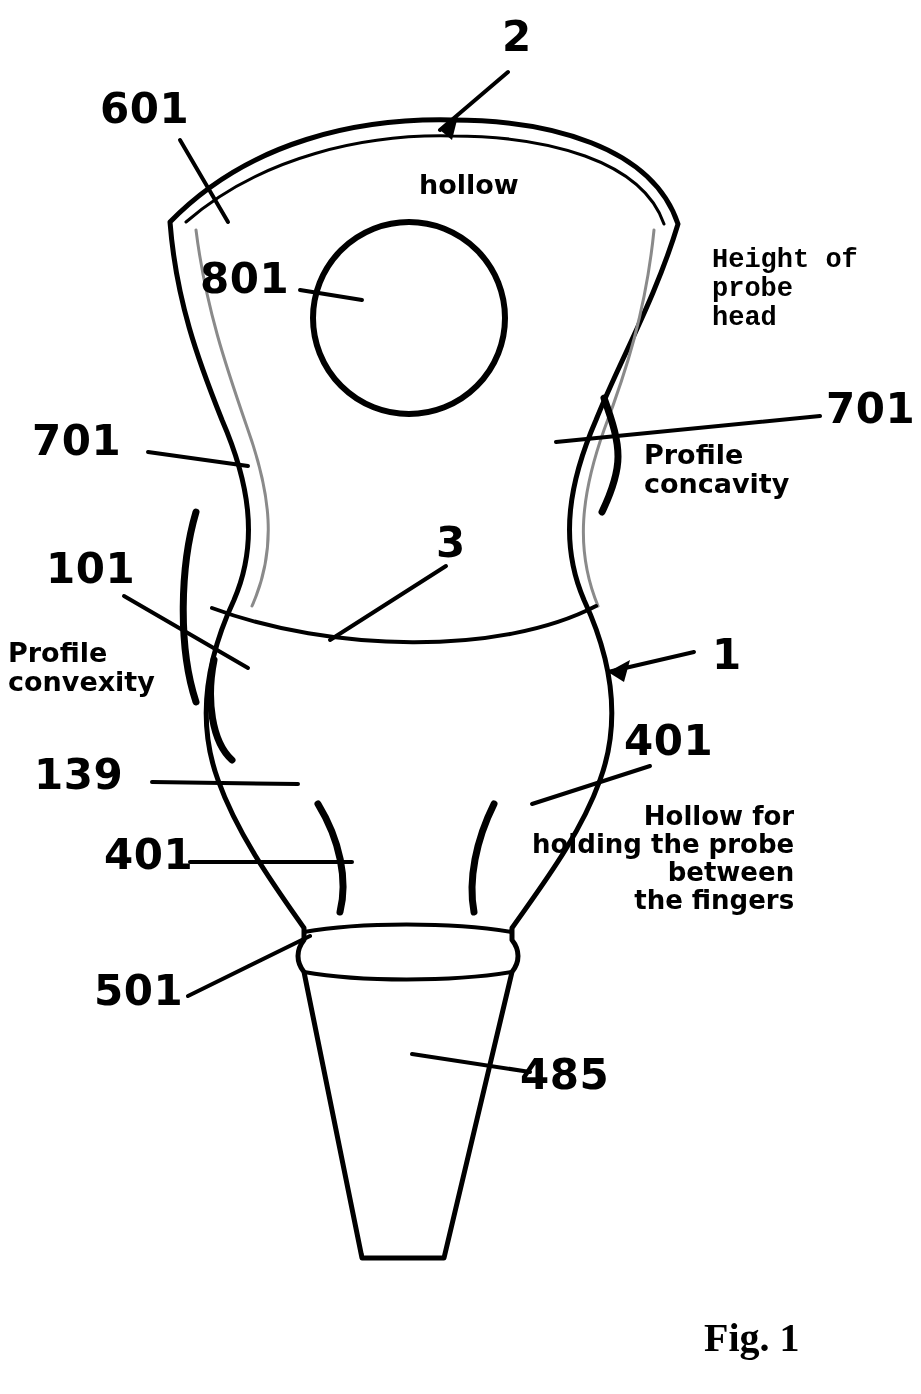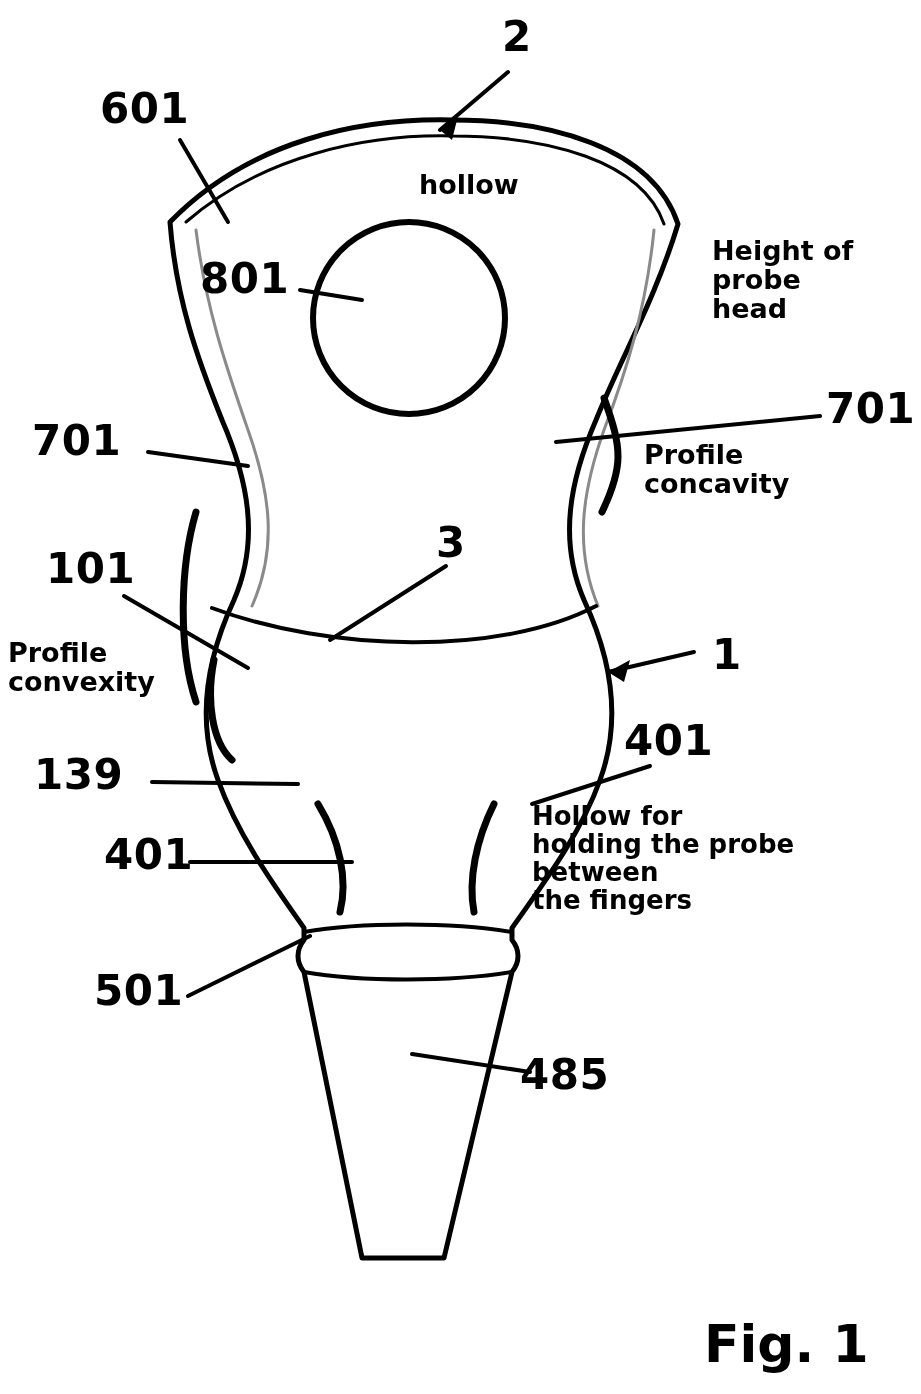--- a/index.html
+++ b/index.html
@@ -37,22 +37,23 @@
   }
   .note {
     font-size: 27px;
     font-weight: 700;
   }
   .note-small {
     font-size: 26px;
     font-weight: 700;
   }
   .figcap {
-    font-size: 52px;
+    font-size: 40px;
     font-weight: 700;
+    font-family: Liberation Serif, serif;
   }
 </style>
 </head>
 <body>
 
 <div id="page">
 
   <svg id="figure-svg" viewBox="0 0 921 1394">
     <g fill="none" stroke="#000000" stroke-width="5" stroke-linecap="round" stroke-linejoin="round">
 
@@ -143,27 +144,27 @@
   <div class="lbl ref" style="left:26px;  top:546px;margin-left:20px;">101</div>
   <div class="lbl ref" style="left:436px; top:520px;">3</div>
   <div class="lbl ref" style="left:712px; top:632px;">1</div>
   <div class="lbl ref" style="left:34px;  top:752px;">139</div>
   <div class="lbl ref" style="left:624px; top:718px;">401</div>
   <div class="lbl ref" style="left:104px; top:832px;">401</div>
   <div class="lbl ref" style="left:94px;  top:968px;">501</div>
   <div class="lbl ref" style="left:520px; top:1052px;">485</div>
 
   <div class="lbl note" style="left:374px; top:170px;margin-left:45px;">hollow</div>
-  <div class="lbl note" style="left:712px; top:236px;">Height of
+  <div class="lbl note" style="left:712px; top:246px;font-family:Liberation Mono, monospace;">Height of
 probe
 head</div>
   <div class="lbl note" style="left:644px; top:440px;">Profile
 concavity</div>
   <div class="lbl note" style="left:8px;   top:638px;">Profile
 convexity</div>
-  <div class="lbl note-small" style="left:532px; top:802px;">Hollow for
+  <div class="lbl note-small" style="left:532px; top:802px;text-align:right;">Hollow for
 holding the probe
 between
 the fingers</div>
 
   <div class="lbl figcap" style="left:704px; top:1316px;">Fig. 1</div>
 
 </div>
 
 </body></html>

